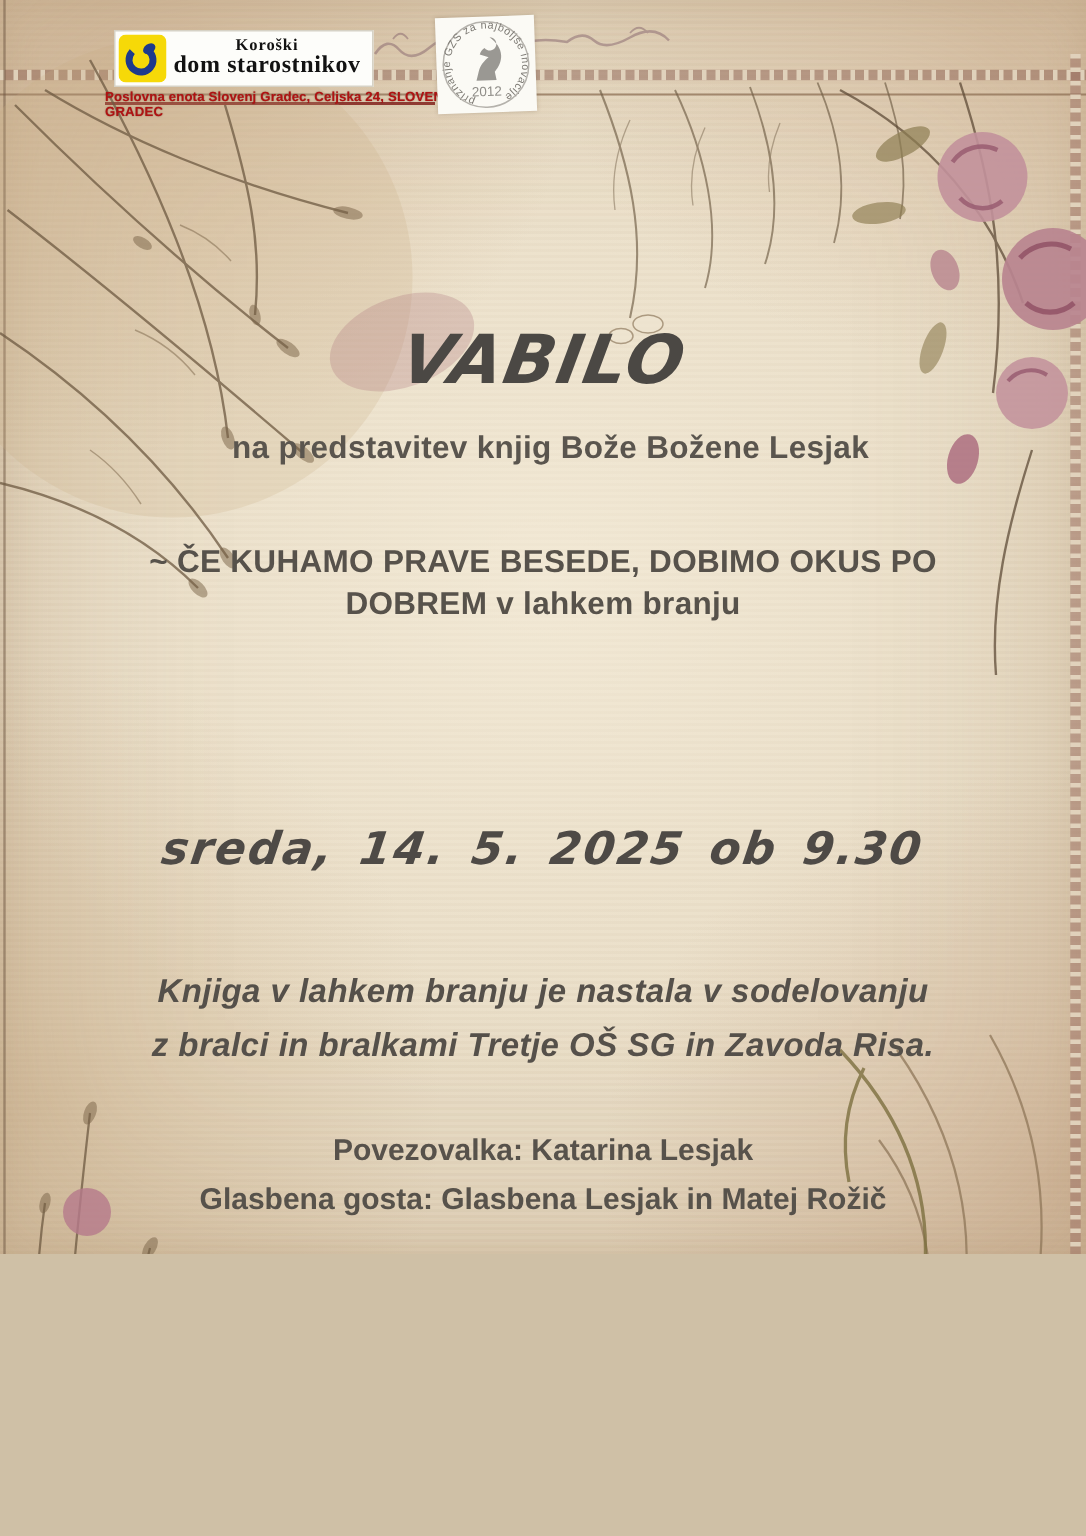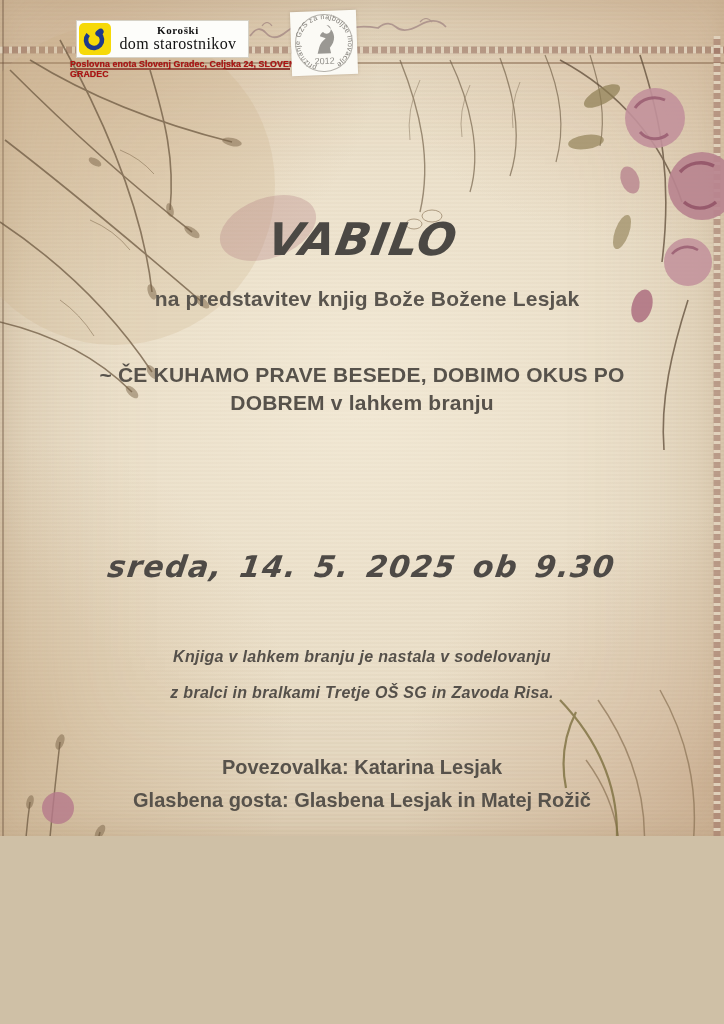--- a/index.html
+++ b/index.html
@@ -20,21 +20,21 @@
   svg.decor { position:absolute; left:0; top:0; z-index:1; }
 
   
   .logo-box {
     position:absolute; left:76px; top:20px; width:173px; height:38px; z-index:5;
     background:#fdfdfa; border:1px solid #d6d2c6; display:flex; align-items:center;
   }
   .logo-mark { width:32px; height:32px; margin-left:2px; flex:0 0 auto; }
   .logo-text { flex:1; text-align:center; font-family:"Liberation Serif", serif; color:#121212; line-height:1.02; padding-right:3px; }
   .logo-region { font-size:11px; font-weight:bold; letter-spacing:.6px; }
-  .logo-name   { font-size:16px; font-weight:normal; letter-spacing:.4px; }
+  .logo-name   { font-size:16px; font-weight:bold; letter-spacing:.4px; }
   .address {
     position:absolute; left:70px; top:59px; width:240px; z-index:5;
     font-size:8.8px; font-weight:bold; color:#b01212; letter-spacing:.1px;
     text-shadow:0 0 1px rgba(70,10,5,.55);
   }
 
   
   .badge {
     position:absolute; left:291px; top:11px; width:66px; height:64px; z-index:5;
     background:#fbfaf5; transform:rotate(-2deg);
@@ -55,21 +55,21 @@
     position:absolute; top:361px; left:92px; width:540px; z-index:4;
     display:flex; flex-direction:column; gap:15px; text-align:center;
     font-size:21px; font-weight:bold; color:#57524b; line-height:1.33; letter-spacing:.2px;align-items:flex-end;
   }
   .date-wrap { top:549px; }
   .date {
     display:inline-block; transform:skewX(-8deg);
     font-family:"DejaVu Sans", sans-serif; font-style:italic; font-weight:bold;
     font-size:30px; letter-spacing:1.5px; word-spacing:5px; color:#4e4a46;
   }
-  .note { font-style:italic; font-size:16px; font-weight:bold; color:#55504a; letter-spacing:.3px; }
+  .note { font-style:italic; font-size:22px; font-weight:bold; color:#55504a; letter-spacing:.3px; }
   .note1 { top:648px; } .note2 { top:684px; }
   .host  { top:756px; font-size:20px; font-weight:bold; color:#57524b; }
   .music { top:789px; font-size:20px; font-weight:bold; color:#57524b; }
 </style>
 </head>
 <body>
 
 <div class="page">
 
   <svg class="decor" width="724" height="1024" viewBox="0 0 724 1024">

